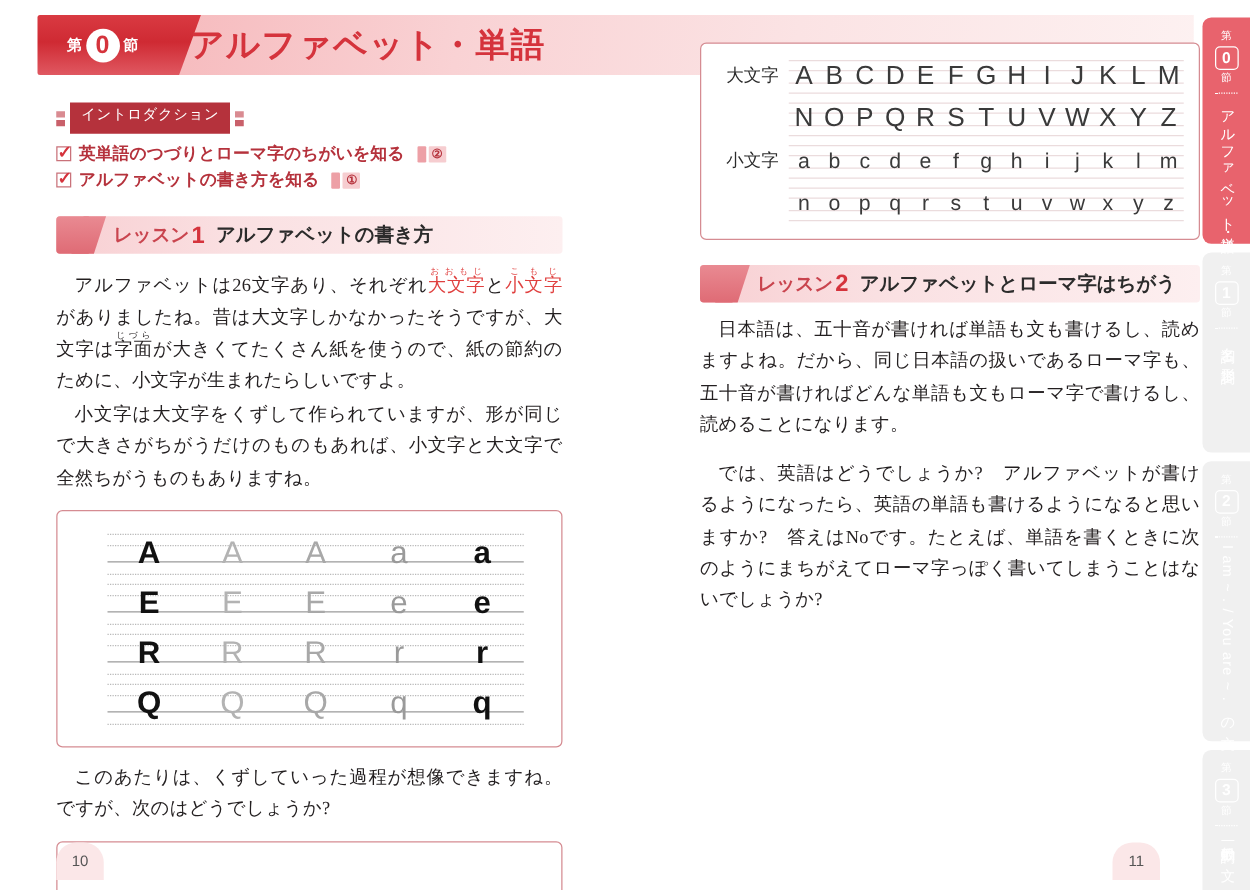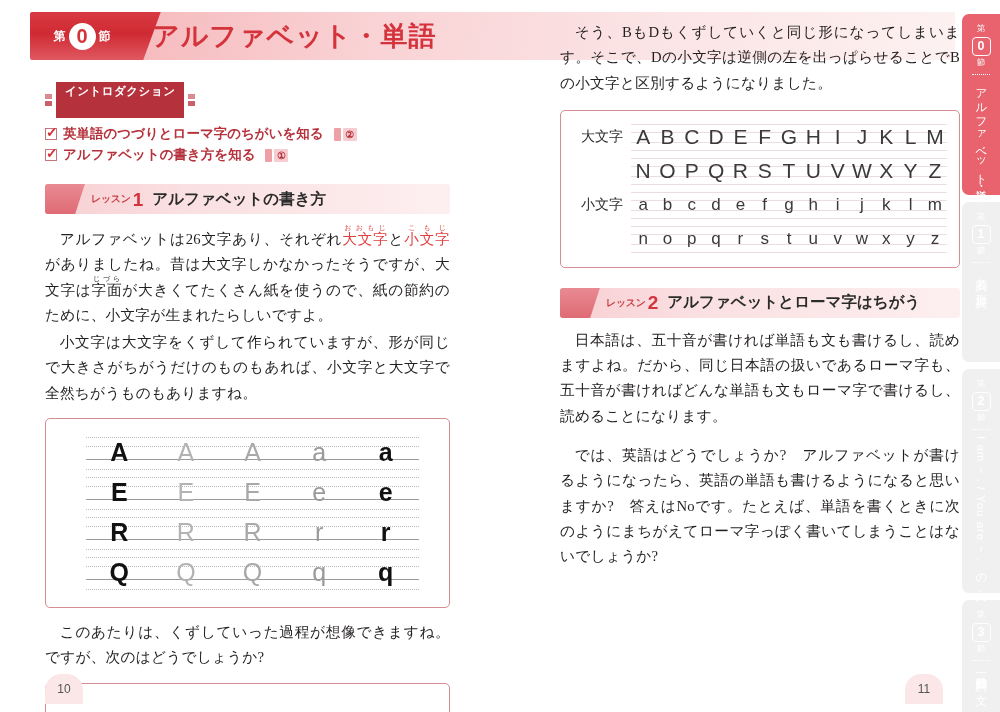--- a/index.html
+++ b/index.html
@@ -56,21 +56,21 @@
   .col-left { position:absolute; left:45px; top:82px; width:405px; }
   .col-right { position:absolute; left:560px; top:20px; width:400px; }
 
   
   .intro-head { display:flex; align-items:center; gap:4px; margin-bottom:7px; }
   .deco { display:flex; flex-direction:column; gap:2px; }
   .deco i { display:block; width:7px; height:5px; background:#c9606a; }
   .deco i.l { background:#d98b91; }
   .intro-tag {
     background:#b5323c; color:#fff; font-family:"Liberation Sans", sans-serif;
-    font-size:11.5px; font-weight:bold; padding:2px 9px 19px; letter-spacing:0.5px;
+    font-size:11.5px; font-weight:normal; padding:2px 9px 8px; letter-spacing:0.5px;
   }
   .intro-item {
     display:flex; align-items:center; gap:6px; color:#b5323c;
     font-family:"Liberation Sans", sans-serif; font-size:13.5px; font-weight:bold;
     margin:3px 0;
   }
   .chk { width:12px; height:12px; border:1.3px solid #c9727a; position:relative; flex:none; }
   .chk:after{
     content:"✓"; position:absolute; left:0px; top:-5px; font-size:14px; color:#d5333c;
   }
@@ -90,21 +90,21 @@
   .lesson-bar .tabmark {
     position:absolute; left:0; top:0; width:26px; height:30px;
     background: linear-gradient(180deg,#e98a92,#df6b75); border-radius:3px 0 0 3px;
   }
   .lesson-bar .tabmark:after{
     content:""; position:absolute; right:-9px; top:0; width:18px; height:30px;
     background: linear-gradient(180deg,#e98a92,#df6b75); transform: skewX(-18deg);
   }
   .lesson-word {
     margin-left:46px; font-family:"Liberation Sans", sans-serif;
-    font-size:10px; font-weight:bold; color:#c9444e; letter-spacing:-0.3px;
+    font-size:15px; font-weight:bold; color:#c9444e; letter-spacing:-0.3px;
   }
   .lesson-no {
     font-family:"Liberation Sans", sans-serif; font-size:19px; font-weight:bold;
     color:#d5333c; margin:0 9px 0 2px; line-height:1;
   }
   .lesson-name {
     font-family:"Liberation Sans", sans-serif; font-size:15.5px; font-weight:bold; color:#2b2b2b;
   }
 
   
@@ -204,21 +204,21 @@
   .tab.inactive { color:#fafafa; }
   .tab.inactive .t-num { border-color:#ffffff; }
 
   
   .pagenum {
     position:absolute; bottom:8px; width:38px; height:30px; background:#fbe7e8;
     display:flex; align-items:center; justify-content:center;
     font-family:"Liberation Sans", sans-serif; font-size:12px; color:#555;
   }
   .pagenum.left { left:45px; border-radius:16px 16px 0 0; }
-  .pagenum.right { right:57px; border-radius:16px 16px 0 0; }
+  .pagenum.right { right:72px; border-radius:16px 16px 0 0; }
 </style>
 </head>
 <body>
 
 <div class="page">
 
   <div class="banner">
     <div class="banner-pink"></div>
     <div class="banner-red"></div>
     <div class="banner-label">
@@ -339,23 +339,20 @@
     <div class="practice" id="practice2">
         <div class="pline">
           <div class="glyphs"></div>
         </div>
       </div>
   </div>
 
   <div class="col-right">
 
 
-    <p class="body indent">
-      <span>そう、BもDもくずしていくと同じ形になってしまいます。そこで、Dの小文字は逆側の左を出っぱらせることでBの小文字と区別するようになりました。</span>
-    </p>
 
     <div class="alpha-box" id="alphabox">
         <div class="alpha-row">
           <div class="alpha-label">大文字</div>
           <div class="alpha-cells">
             <div class="bg">
               <i style="top: 3px;"></i>
               <i style="top: 11px;"></i>
               <i style="top: 21px;"></i>
               <i style="top: 29px;"></i>

